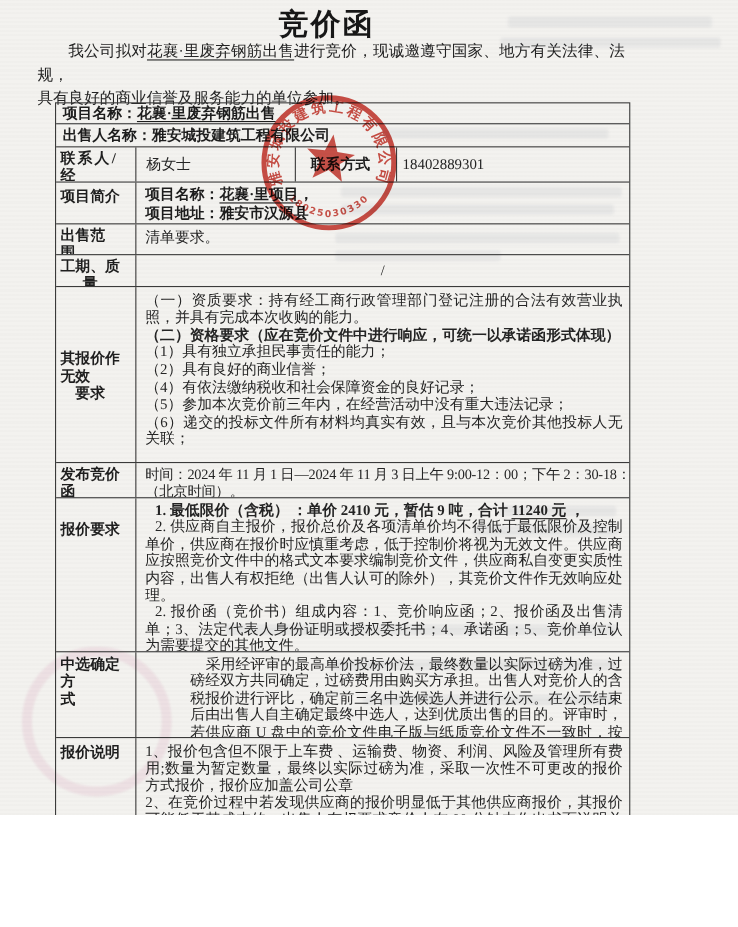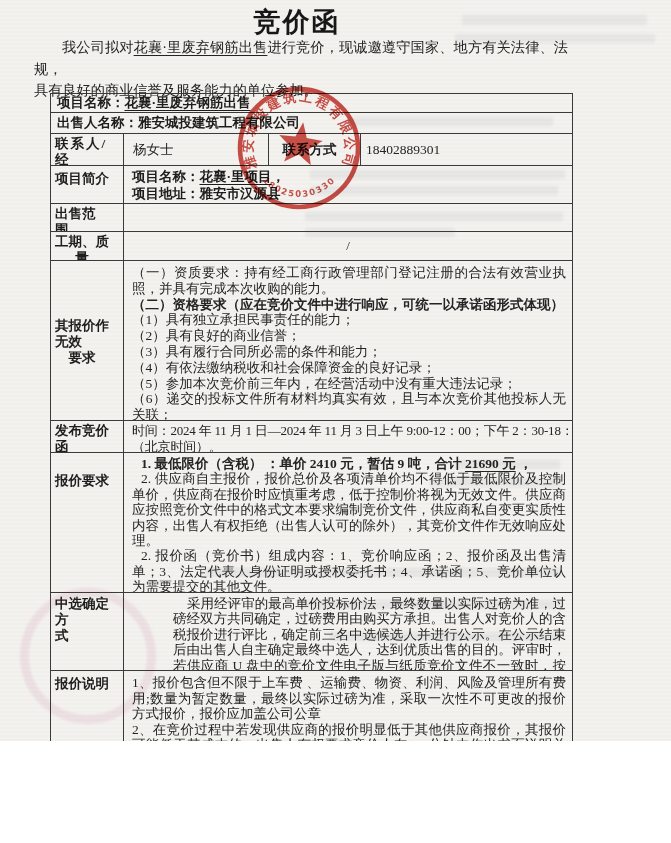--- a/index.html
+++ b/index.html
@@ -126,41 +126,41 @@
         <div><span>项目名称：</span><span class="ul">花襄·里项目</span><span>，</span></div>
         <div><span>项目地址：</span><span>雅安市汉源县</span></div>
       </div>
     </div>
 
     <div class="trow r5">
       <div class="cell vline lblcell">
         <div>出售范围、</div>
 
       </div>
+      <div class="cell content" style="padding-top:3px">清单要求。</div>
     </div>
 
     <div class="trow r6">
       <div class="cell vline lblcell">
         <div>工期、质量</div>
 
       </div>
       <div class="cell slash">/</div>
     </div>
 
     <div class="trow r7">
       <div class="cell vline lblcell" style="display:flex;flex-direction:column;justify-content:center">
         <div>其报价作无效</div>
         <div class="lbl-c">要求</div>
       </div>
       <div class="cell content" style="padding-top:4px">
         <p class="qline">（一）资质要求：持有经工商行政管理部门登记注册的合法有效营业执照，并具有完成本次收购的能力。</p>
         <p class="qline bold">（二）资格要求（应在竞价文件中进行响应，可统一以承诺函形式体现）</p>
         <p class="qline">（1）具有独立承担民事责任的能力；</p>
         <p class="qline">（2）具有良好的商业信誉；</p>
-        <p class="qline">（3）具有履行合同所必需的条件和能力；</p>
         <p class="qline">（4）有依法缴纳税收和社会保障资金的良好记录；</p>
         <p class="qline">（5）参加本次竞价前三年内，在经营活动中没有重大违法记录；</p>
         <p class="qline">（6）递交的投标文件所有材料均真实有效，且与本次竞价其他投标人无关联；</p>
 
       </div>
     </div>
 
     <div class="trow r8">
       <div class="cell vline lblcell" style="padding-top:2px">
         <div>发布竞价函</div>
@@ -168,21 +168,21 @@
       </div>
       <div class="cell content" style="padding-top:2px">
         <div class="timeline">时间：2024 年 11 月 1 日—2024 年 11 月 3 日上午 9:00-12：00；下午 2：30-18：00</div>
         <div class="timeline">（北京时间）。</div>
       </div>
     </div>
 
     <div class="trow r9">
       <div class="cell vline lblcell" style="padding-top:20px">报价要求</div>
       <div class="cell content" style="padding-top:3px">
-        <p class="para indent1 bold"><span>1. 最低限价（含税） ：单价 2410 元，暂估 9 吨，合计 </span><span class="ul">21690 元</span><span> ，</span></p>
+        <p class="para indent1 bold"><span>1. 最低限价（含税） ：单价 2410 元，暂估 9 吨，合计 </span><span class="ul">11240 元</span><span> ，</span></p>
         <p class="para indent1">2. 供应商自主报价，报价总价及各项清单价均不得低于最低限价及控制单价，供应商在报价时应慎重考虑，低于控制价将视为无效文件。供应商应按照竞价文件中的格式文本要求编制竞价文件，供应商私自变更实质性内容，出售人有权拒绝（出售人认可的除外），其竞价文件作无效响应处理。</p>
         <p class="para indent1">2. 报价函（竞价书）组成内容：1、竞价响应函；2、报价函及出售清单；3、法定代表人身份证明或授权委托书；4、承诺函；5、竞价单位认为需要提交的其他文件。</p>
 
       </div>
     </div>
 
     <div class="trow r10">
       <div class="cell vline lblcell" style="padding-top:3px">
         <div>中选确定方</div>
         <div>式</div>

